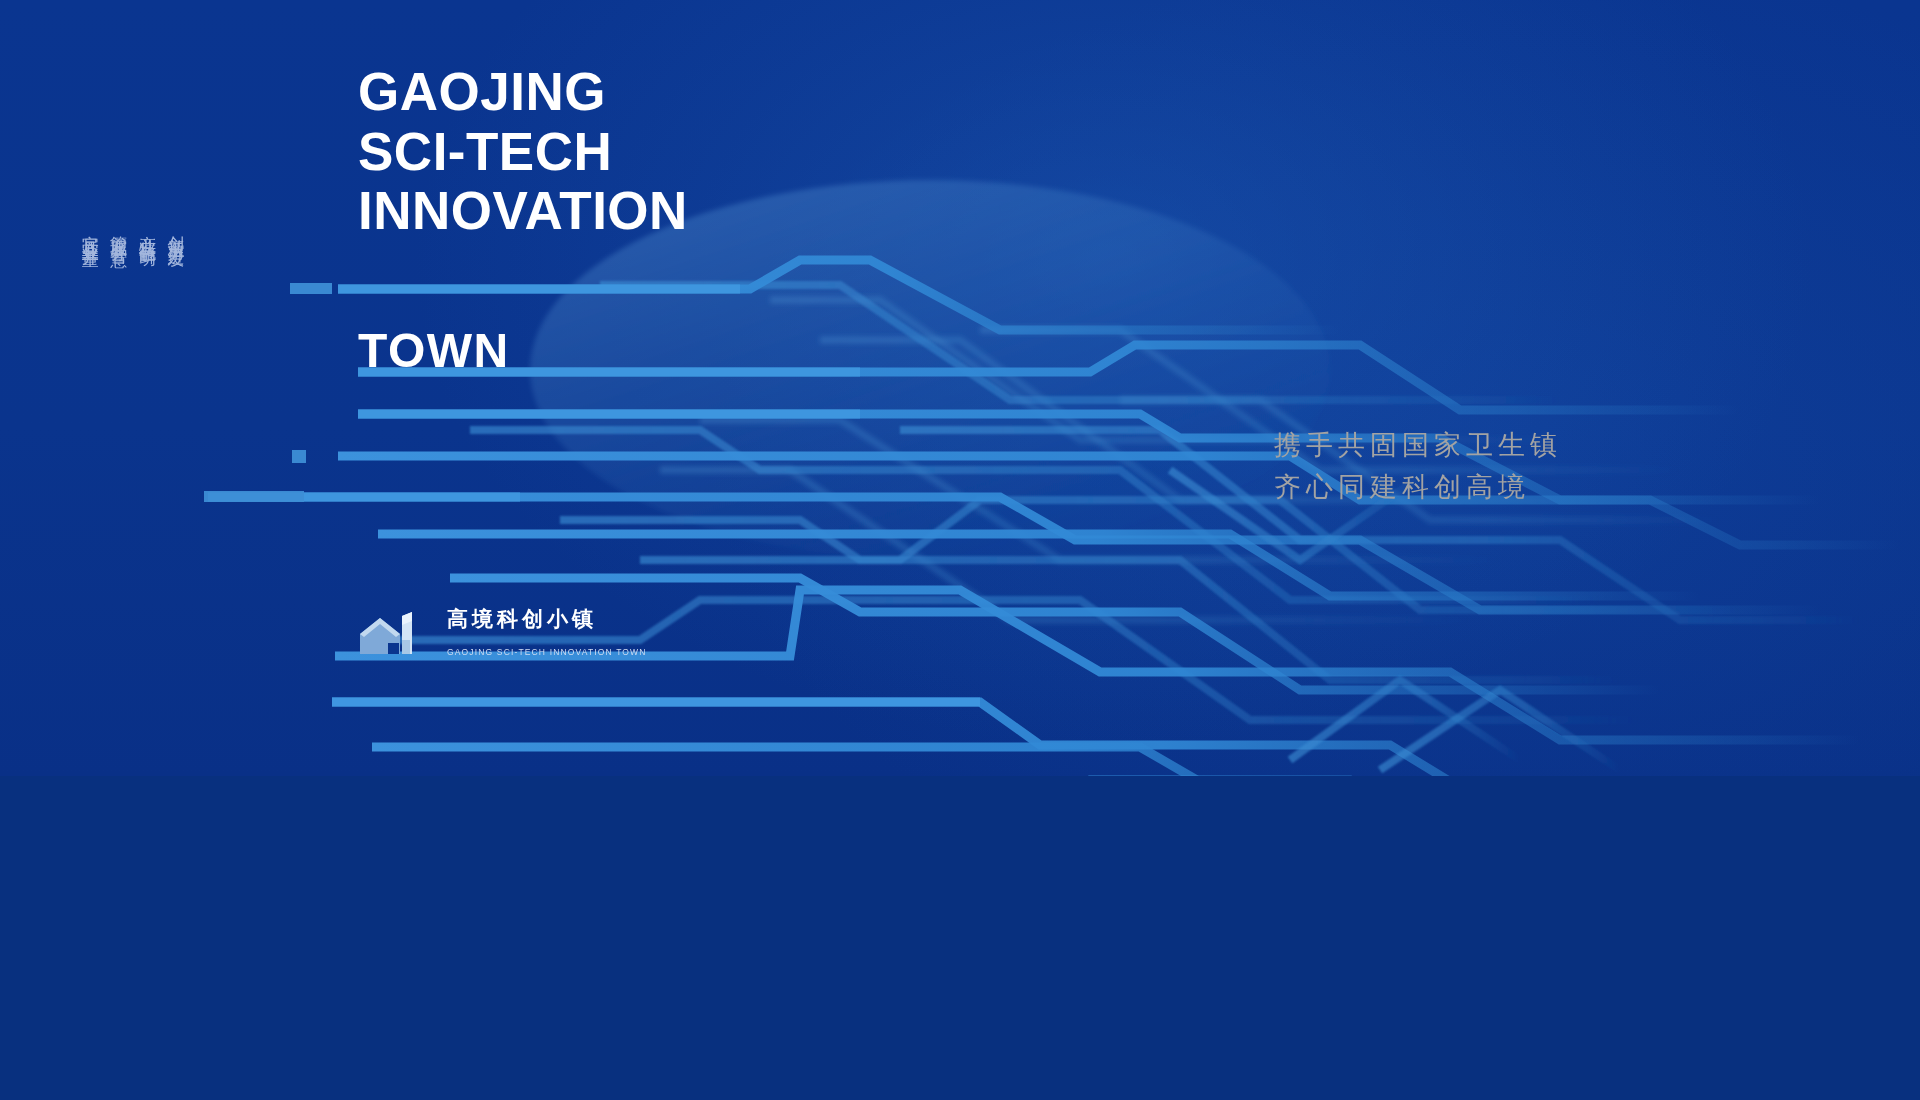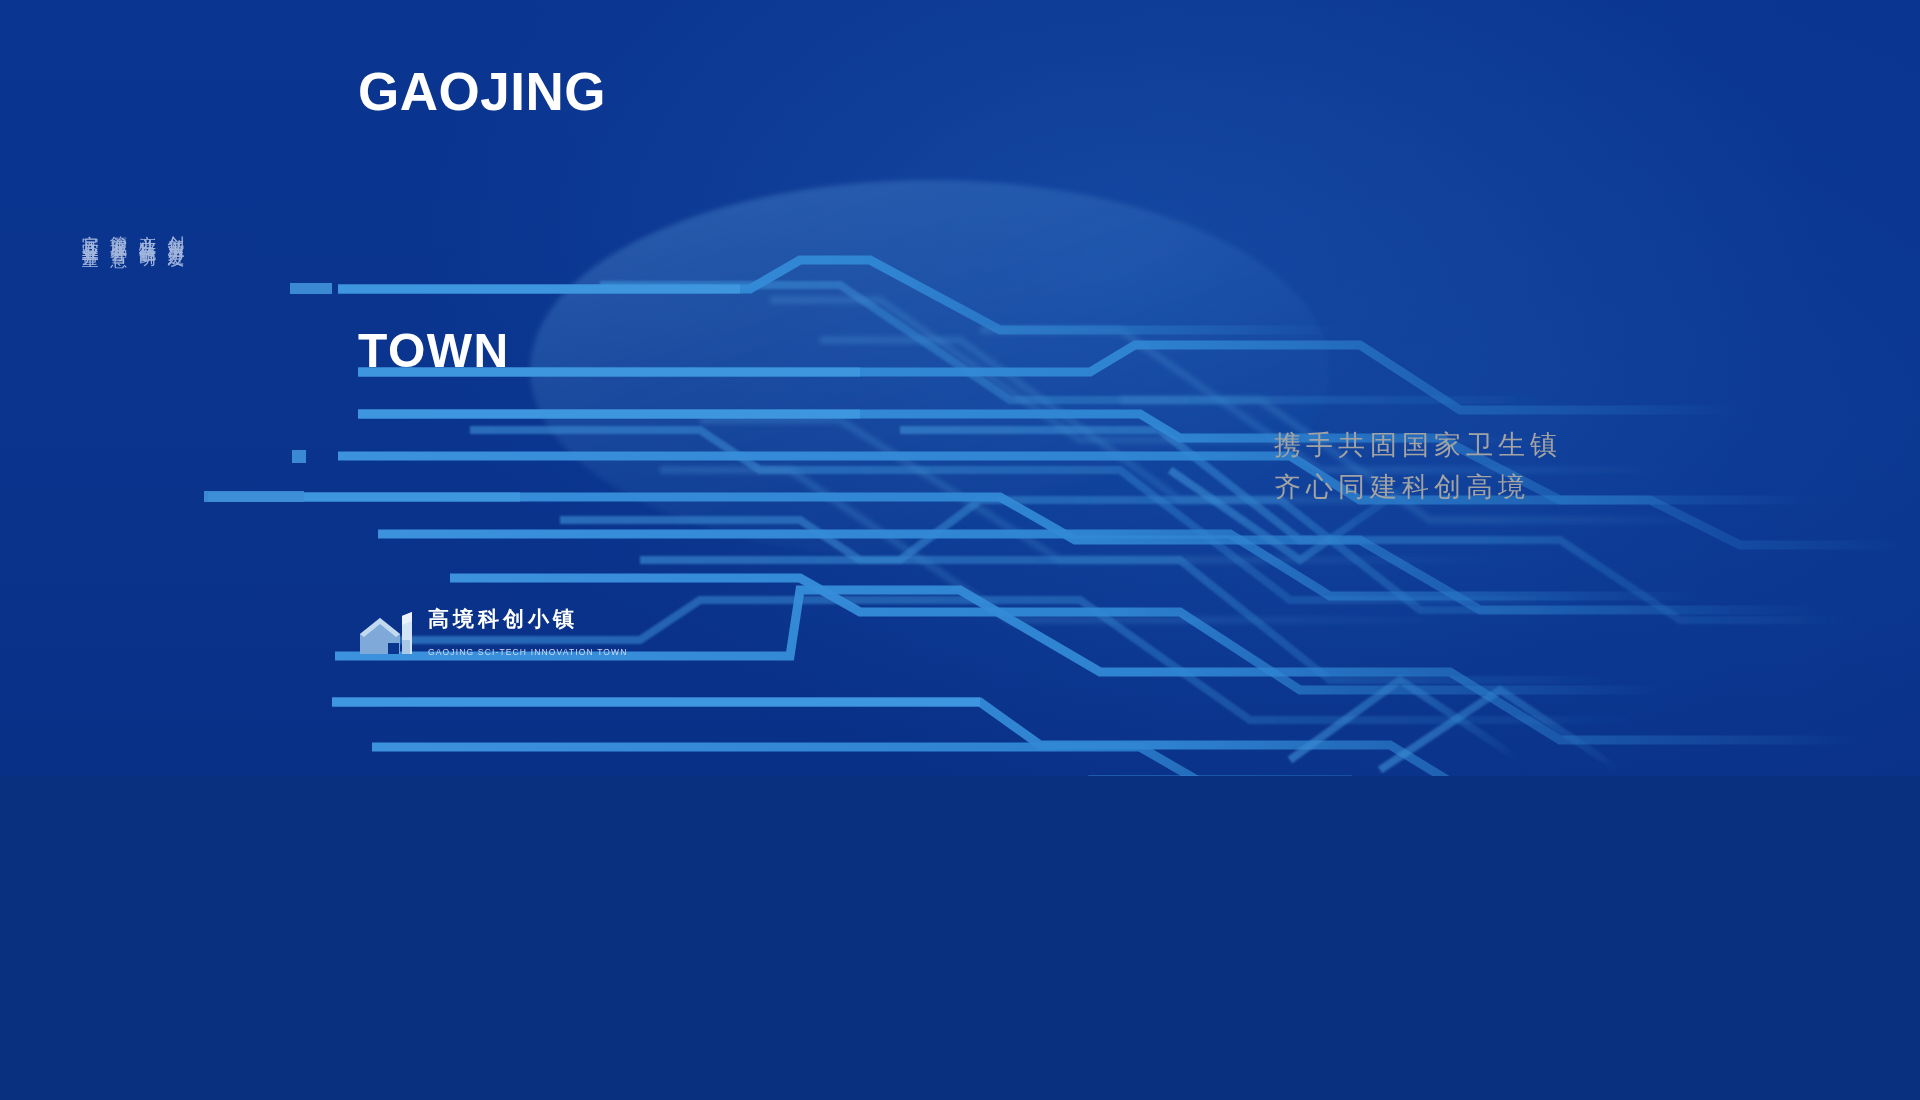--- a/index.html
+++ b/index.html
@@ -85,21 +85,21 @@
     opacity: 0.88;
   }
 
   
   .brand {
     position: absolute;
     left: 358px;
     top: 608px;
     display: flex;
     align-items: center;
-    gap: 8px;
+    gap: 27px;
   }
   .brand-mark { width: 62px; height: 46px; display:block; flex: none; }
   .brand-text { display: flex; flex-direction: column; justify-content: center; }
   .brand-cn {
     color: #ffffff;
     font-size: 21px;
     letter-spacing: 4px;
     font-weight: 700;
     line-height: 1.1;
     font-family: "DejaVu Sans", "Liberation Sans", sans-serif;
@@ -258,20 +258,22 @@
 
   <div class="vertical-slogan">
     <div class="v-col">创新活力迸发</div>
     <div class="v-col">产业特色鲜明</div>
     <div class="v-col">管理服务智慧</div>
     <div class="v-col">宜居宜业并重</div>
   </div>
 
   <div class="headline">
     <div class="headline-line">GAOJING</div>
+    <div class="headline-line">SCI-TECH</div>
+    <div class="headline-line">INNOVATION</div>
   </div>
   <div class="town-word">TOWN</div>
 
   <div class="brand">
     <svg class="brand-mark" viewBox="0 0 62 46" aria-hidden="true">
 
       <path d="M44,6 L54,2 L54,44 L44,44 Z" fill="#d3e4f6"></path>
       <path d="M44,6 L54,2 L54,11 L44,15 Z" fill="#eaf3fd"></path>
 
       <path d="M44,30 L52,30 L52,44 L44,44 Z" fill="#a9c8e6"></path>

